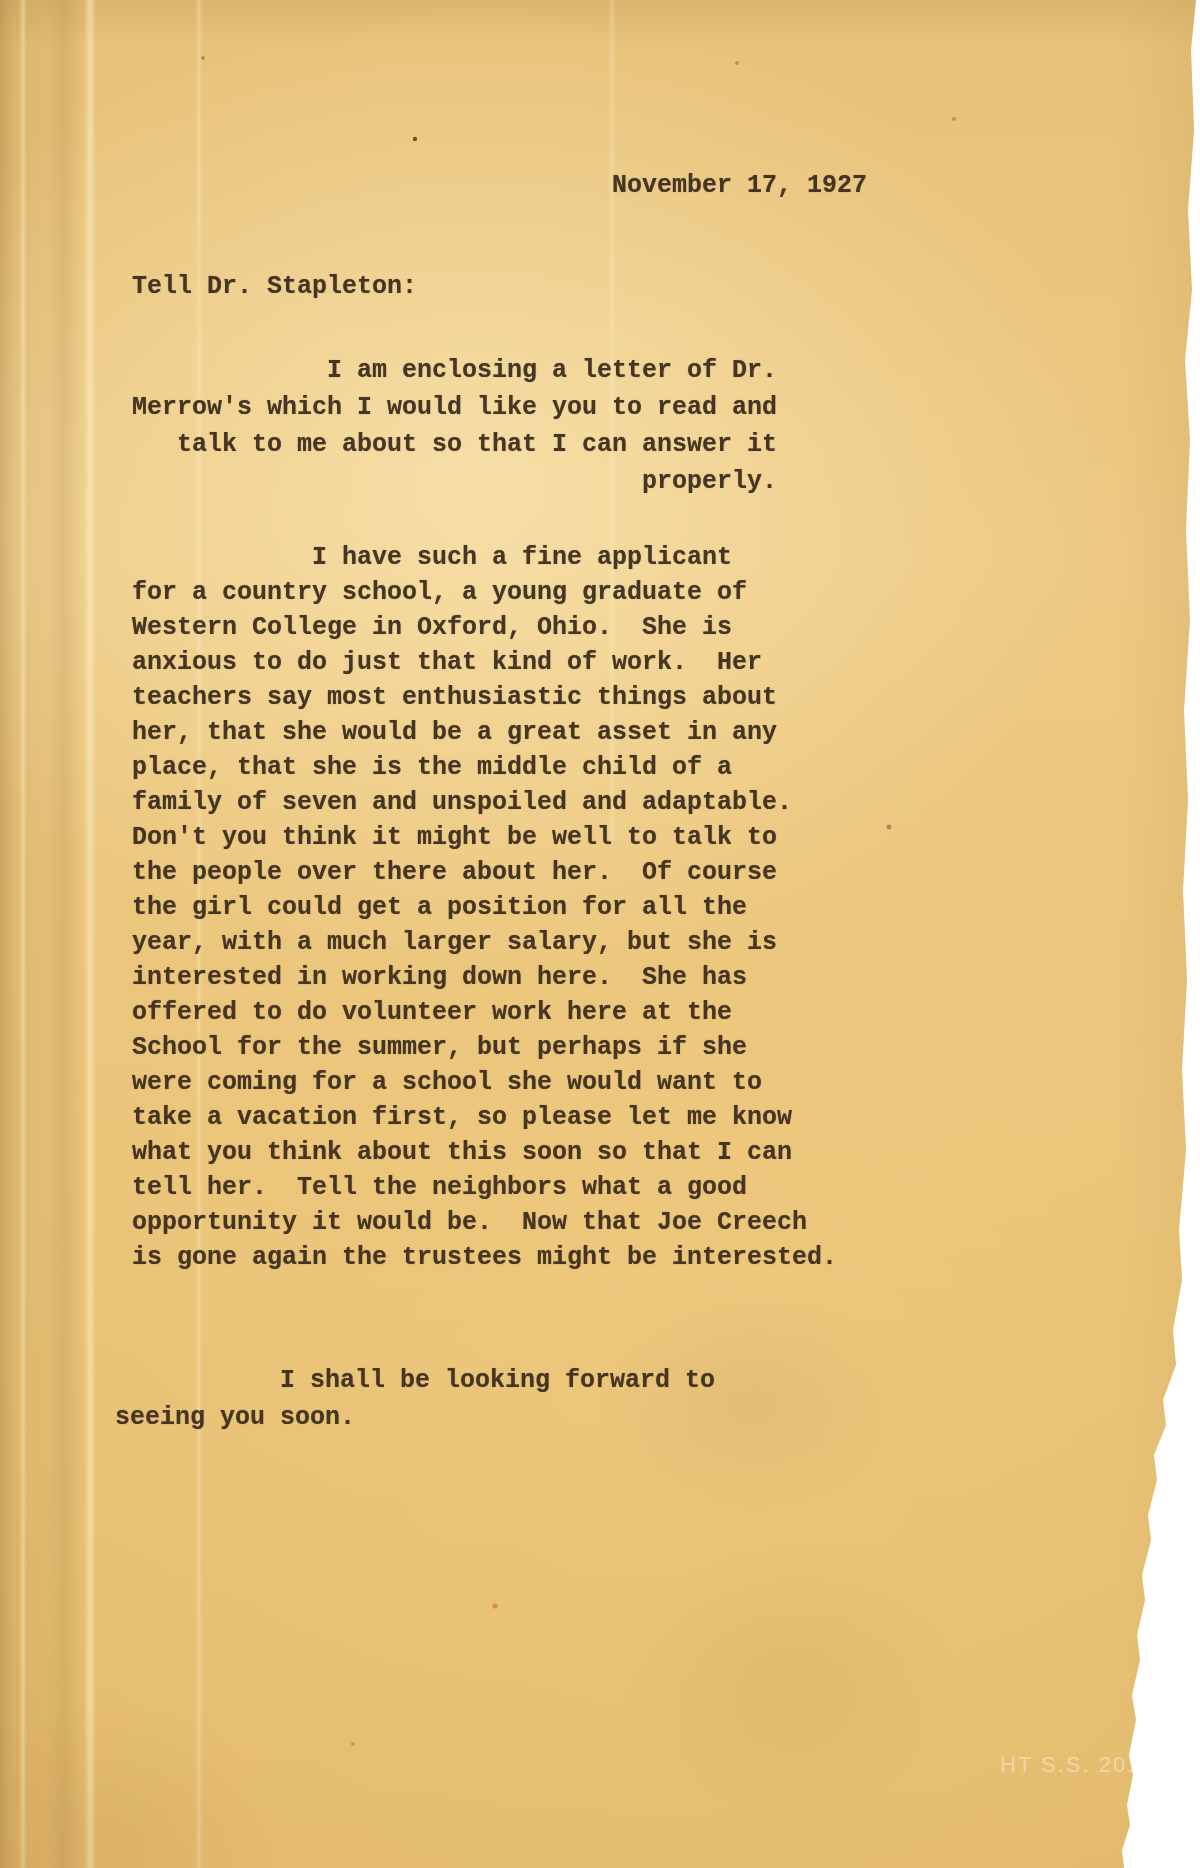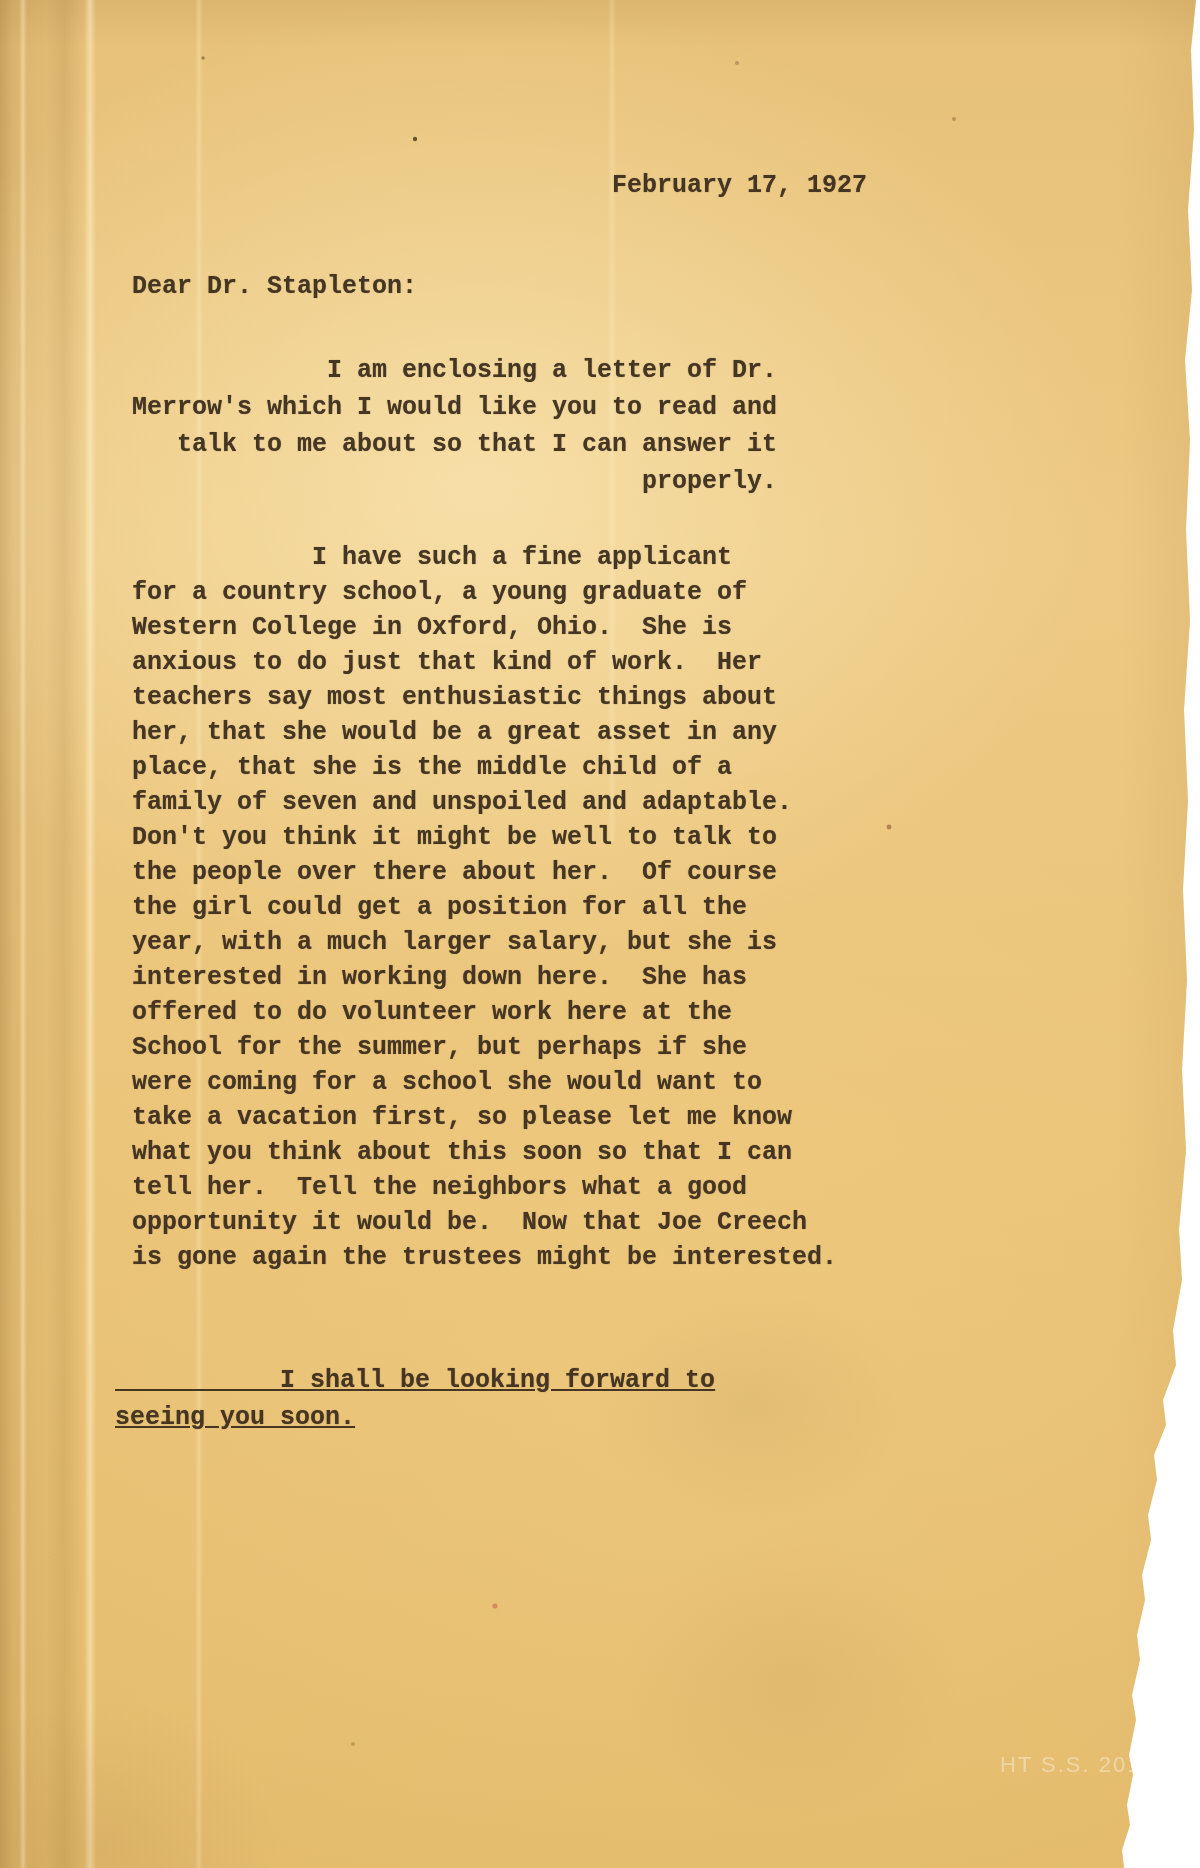--- a/index.html
+++ b/index.html
@@ -58,21 +58,21 @@
     position:absolute;white-space:pre;
     font-family:"Liberation Mono","DejaVu Sans Mono",monospace;
     font-weight:700;font-size:25px;line-height:38px;color:#392a1b;
     text-shadow:0 0 1px rgba(57,41,26,.55);
     opacity:.93;
   }
   .date-line{left:612px;top:167px;}
   .salutation{left:132px;top:268px;}
   .para-1{left:132px;top:352px;line-height:37px;text-align:right;}
   .para-2{left:132px;top:540px;line-height:35px;}
-  .para-3{left:115px;top:1362px;line-height:37px;text-decoration:underline;}
+  .para-3{left:115px;top:1362px;line-height:37px;}
   .closing{left:380px;top:1478px;}
   .signature{left:106px;top:1546px;line-height:38px;}
   .watermark{
     position:absolute;left:1000px;top:1752px;
     font-family:"Liberation Sans",sans-serif;font-size:22px;letter-spacing:2px;
     color:rgba(255,255,255,.38);
   }
 </style>
 </head>
 <body>
@@ -83,22 +83,22 @@
     <div class="crease c2"></div>
     <div class="crease c3"></div>
     <div class="crease c4"></div>
     <div class="shadowband"></div>
     <div class="smudge s1"></div>
     <div class="smudge s2"></div>
     <div class="smudge s3"></div>
     <div class="speckles"></div>
 
     <div class="letter">
-      <div class="type date-line">February 17, 1927</div>
-      <div class="type salutation">Dear Dr. Stapleton:</div>
+      <div class="type date-line">November 17, 1927</div>
+      <div class="type salutation">Tell Dr. Stapleton:</div>
       <div class="type para-1">            I am enclosing a letter of Dr.
 Merrow's which I would like you to read and
 talk to me about so that I can answer it
 properly.</div>
       <div class="type para-2">            I have such a fine applicant
 for a country school, a young graduate of
 Western College in Oxford, Ohio.  She is
 anxious to do just that kind of work.  Her
 teachers say most enthusiastic things about
 her, that she would be a great asset in any

